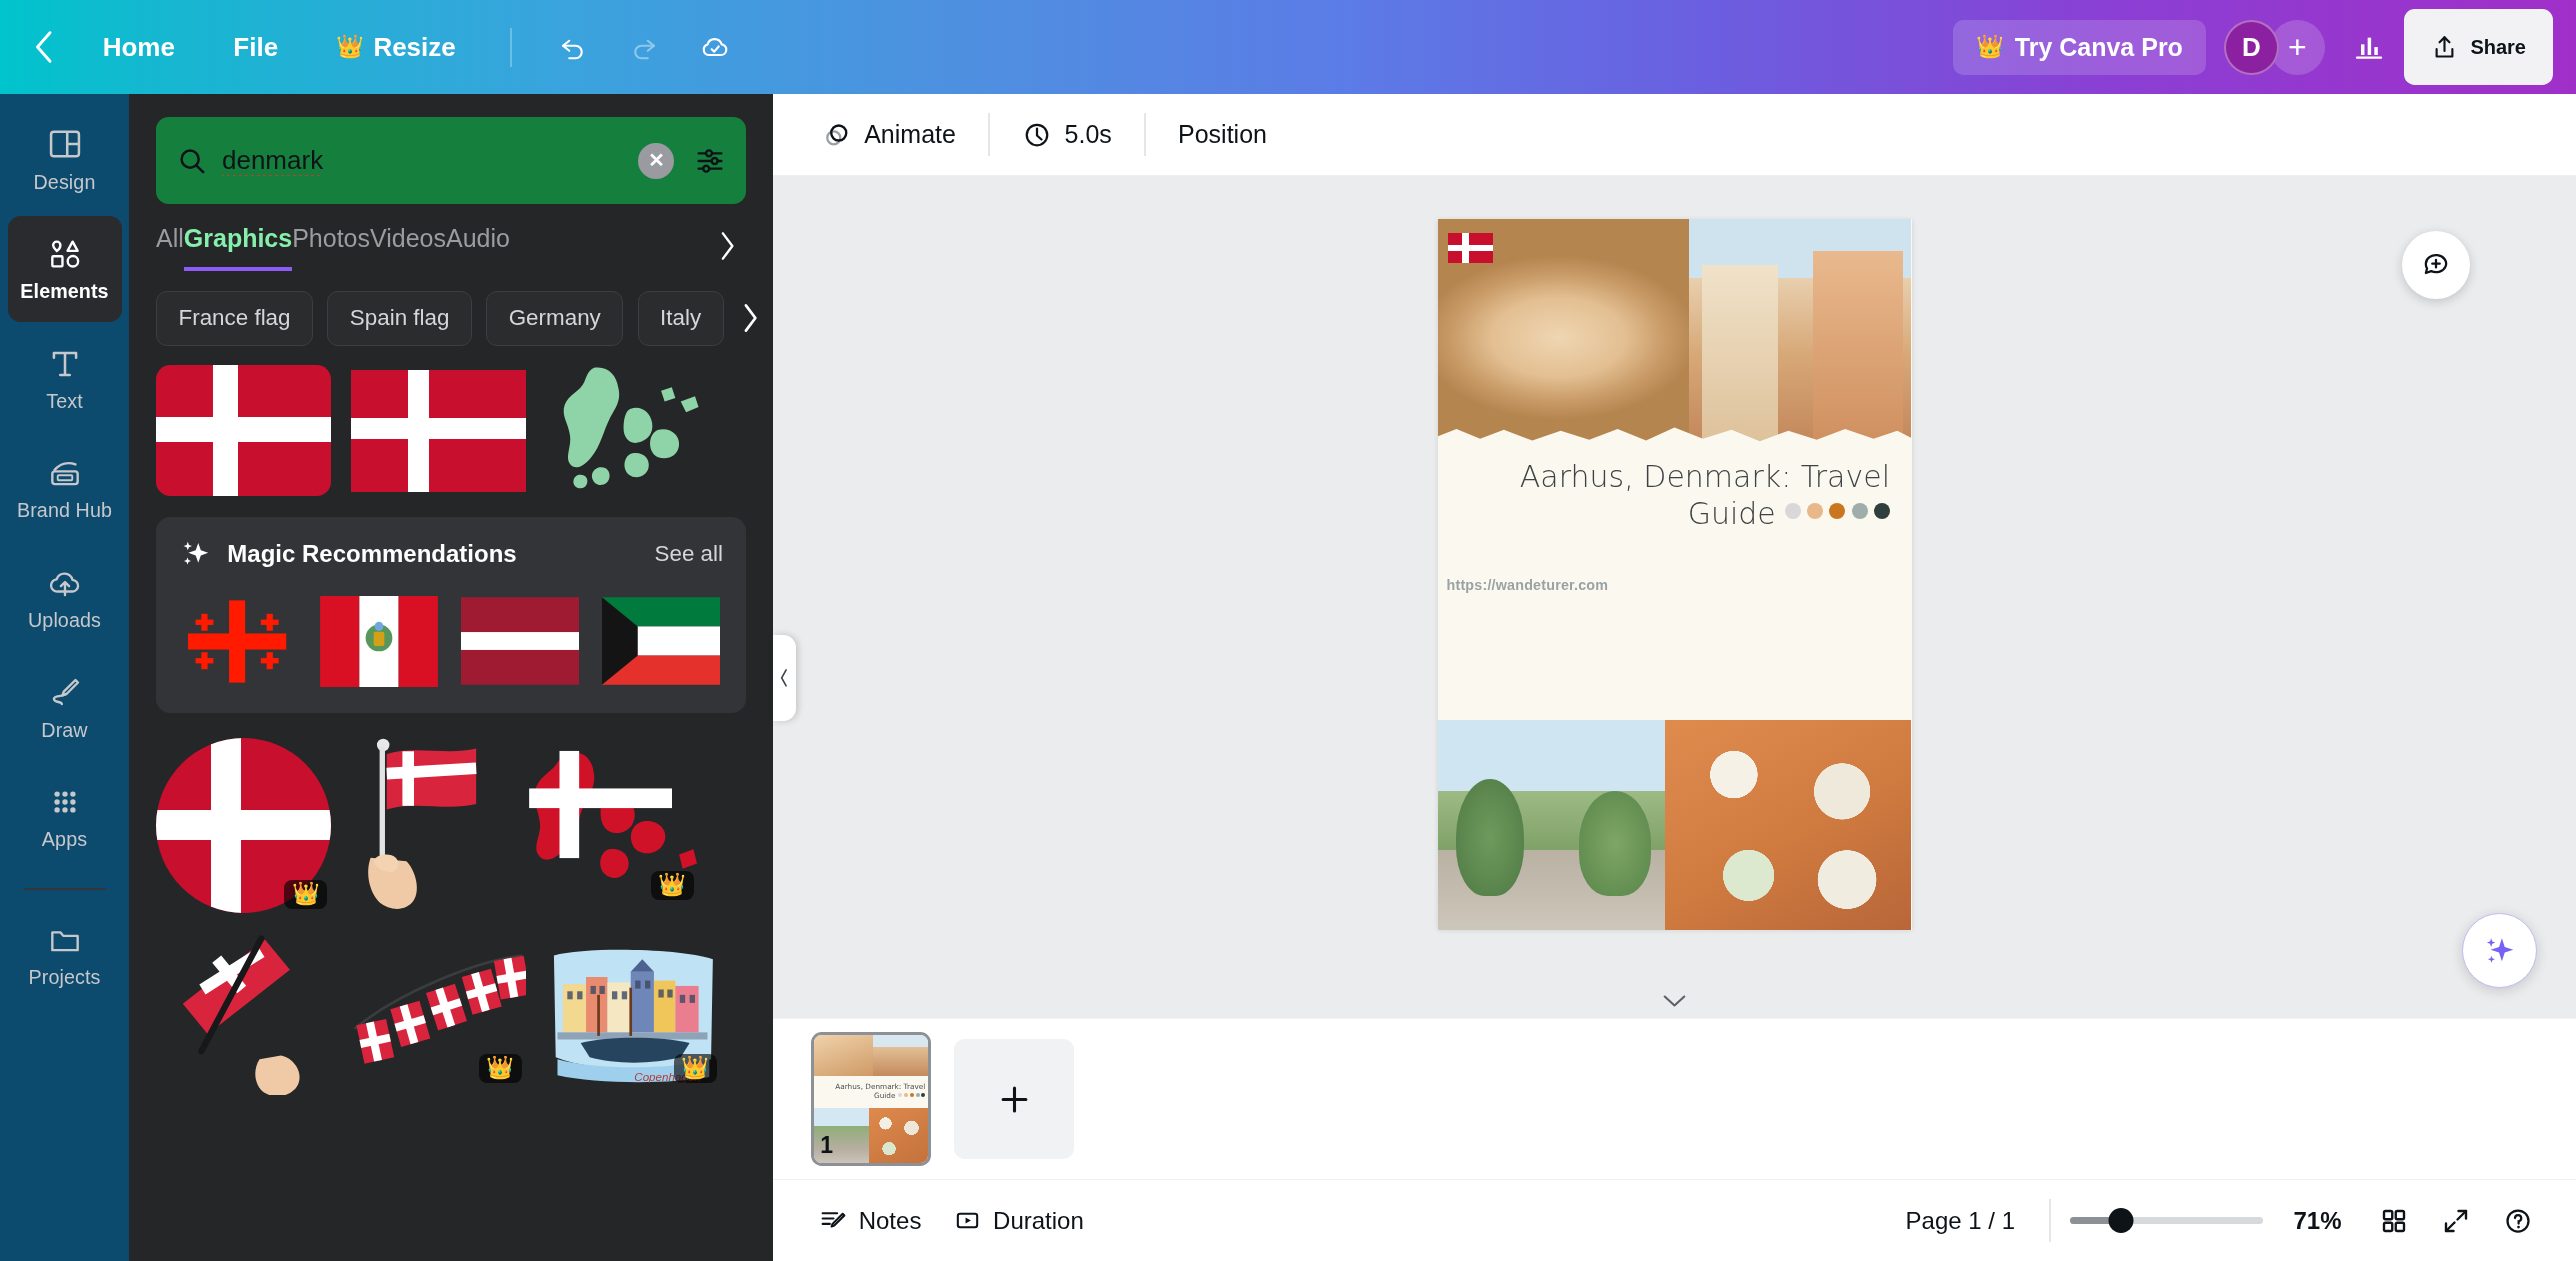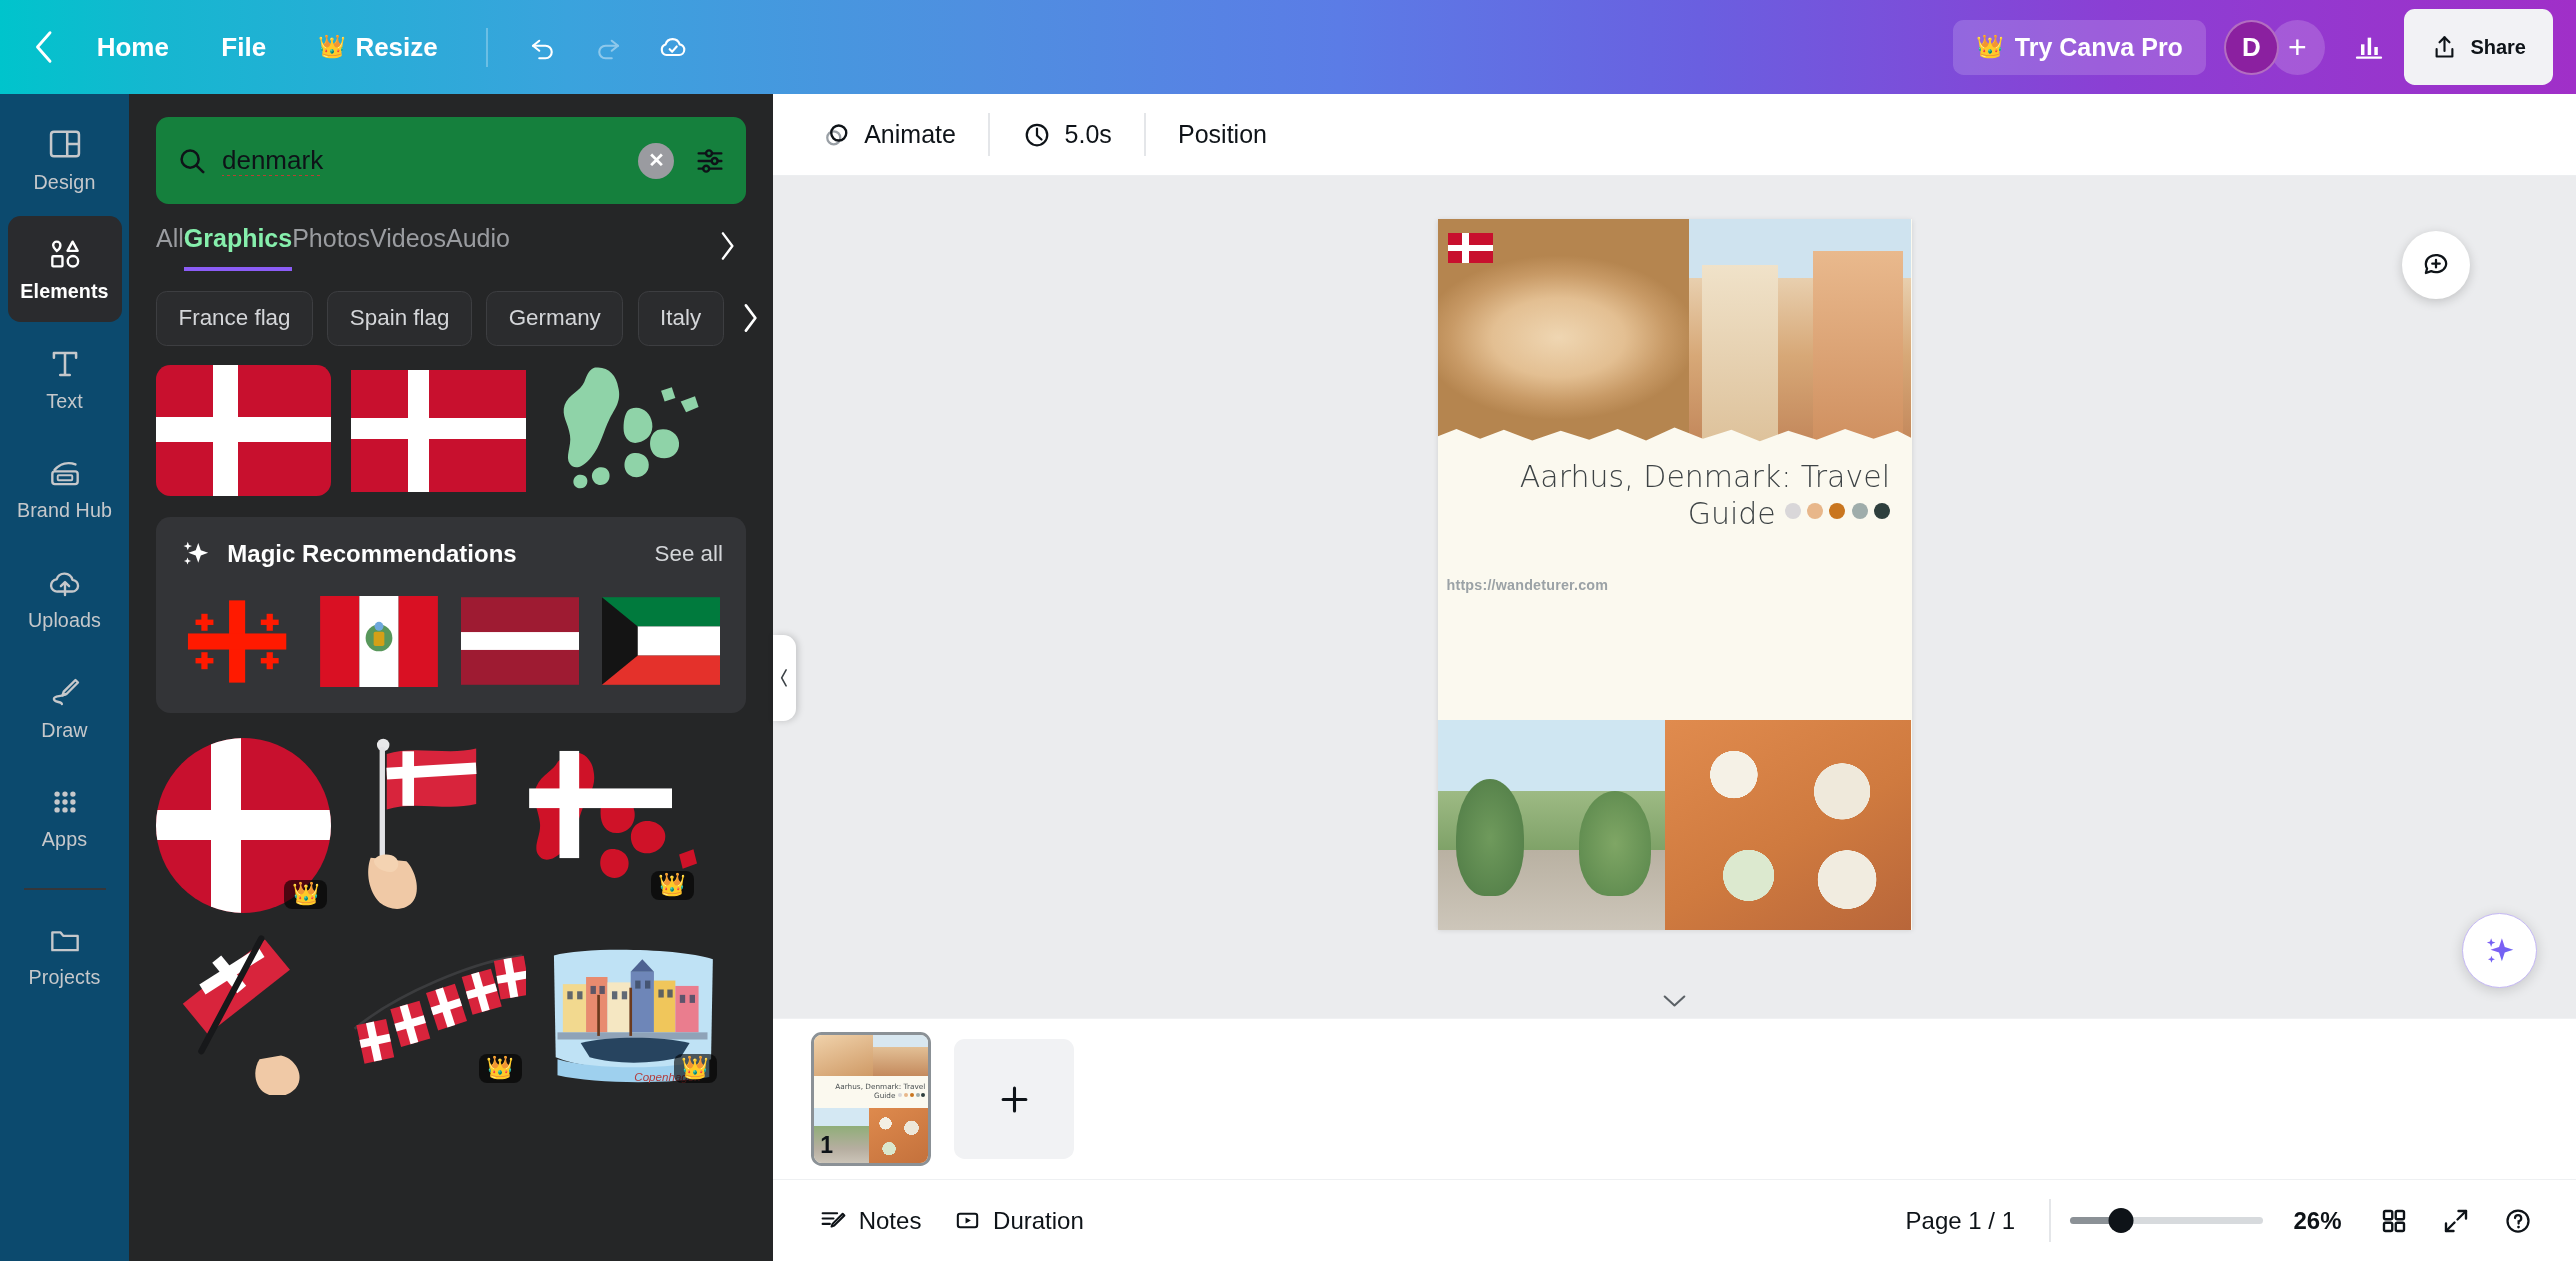--- a/index.html
+++ b/index.html
@@ -9,21 +9,21 @@
     overflow: hidden; background: #18191b;
   }
   .app { position: relative; width: 2576px; height: 1261px; display: flex; flex-direction: column; }
 
   
   .topbar {
     height: 94px; flex: 0 0 94px;
     background: linear-gradient(90deg,#00c4cc 0%, #15b7d0 6%, #3aa3dd 22%, #4f8fe0 38%, #5b7ce6 52%, #6a5fe0 66%, #8b3fd4 82%, #a02fc8 100%);
     display: flex; align-items: center; color: #fff; position: relative; z-index: 40;
   }
-  .tb-left { display: flex; align-items: center; gap: 13px; padding-left: 23px; }
+  .tb-left { display: flex; align-items: center; gap: 19px; padding-left: 23px; }
   .tb-back {
     width: 41px; height: 41px; display: flex; align-items: center; justify-content: center;
     border-radius: 7.2px; cursor: pointer;
   }
   .tb-item {
     height: 50px; padding: 0 19.7px; display: flex; align-items: center; gap: 9px;
     font-size: 26px; font-weight: 600; border-radius: 9px; cursor: pointer; white-space: nowrap;
   }
   .crown { font-size: 22.4px; line-height: 1; }
   .tb-divider { width: 1.8px; height: 39px; background: rgba(255,255,255,.28); margin: 0 16px; }
@@ -941,21 +941,21 @@
           <span>Duration</span>
         </div>
         <div class="bb-spacer"></div>
         <div class="bb-page">Page 1 / 1</div>
         <div class="bb-div"></div>
         <div class="slider">
           <div class="slider-track"></div>
           <div class="slider-fill"></div>
           <div class="slider-knob"></div>
         </div>
-        <div class="zoom-label">26%</div>
+        <div class="zoom-label">71%</div>
         <div class="bb-item">
           <span>
             <svg width="30" height="30" viewBox="0 0 24 24" fill="none" stroke="#0e1318" stroke-width="1.9">
                 <rect x="4" y="4" width="6.6" height="6.6" rx="1.2"></rect>
                 <rect x="13.4" y="4" width="6.6" height="6.6" rx="1.2"></rect>
                 <rect x="4" y="13.4" width="6.6" height="6.6" rx="1.2"></rect>
                 <rect x="13.4" y="13.4" width="6.6" height="6.6" rx="1.2"></rect>
               </svg>
           </span>
         </div>

